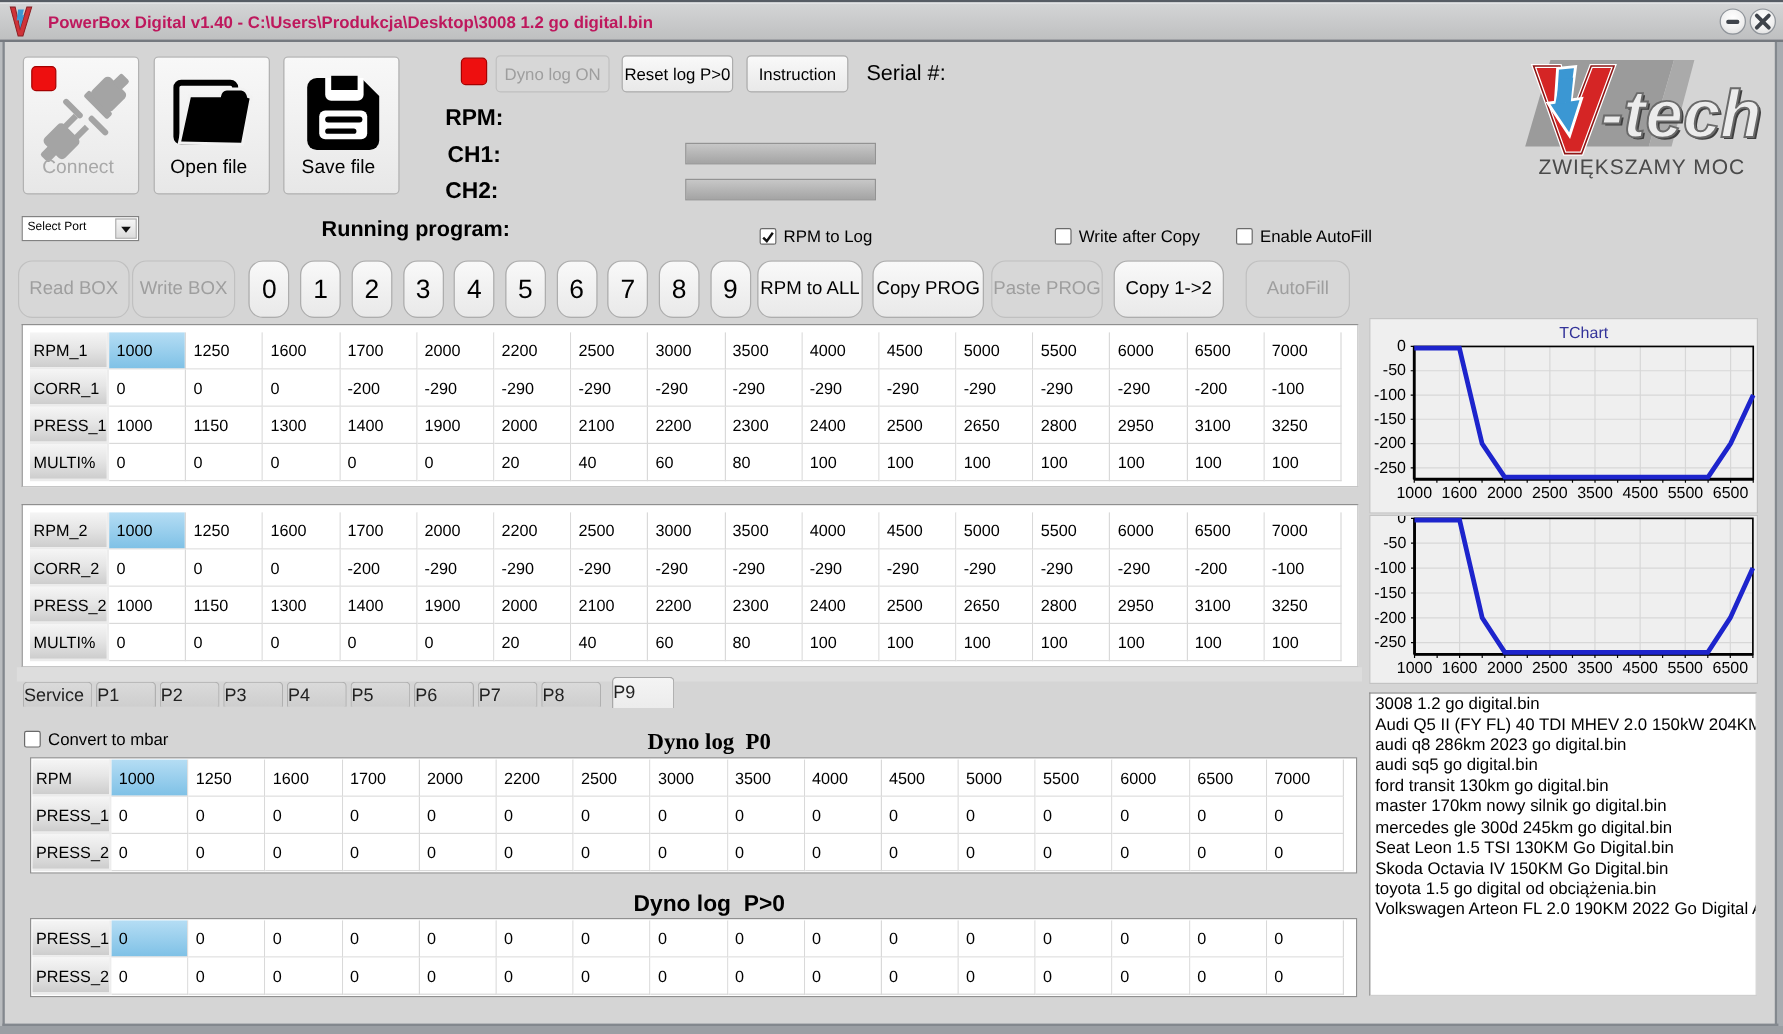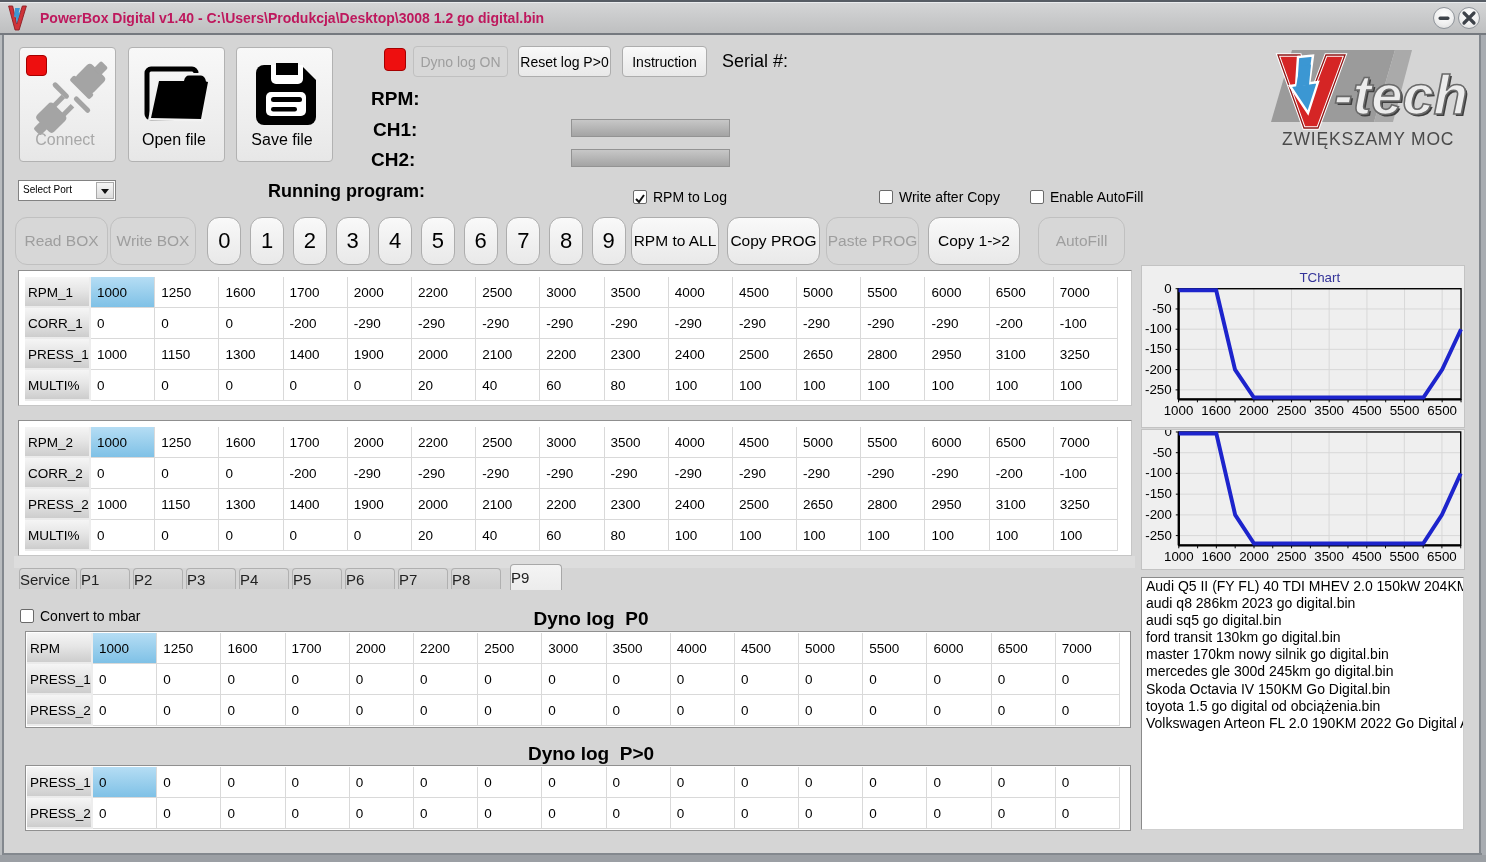--- a/index.html
+++ b/index.html
@@ -309,21 +309,21 @@
 <div class="abs tab" style="left:133px; width:50px;">P2</div>
 <div class="abs tab" style="left:186px; width:50px;">P3</div>
 <div class="abs tab" style="left:239px; width:50px;">P4</div>
 <div class="abs tab" style="left:292px; width:50px;">P5</div>
 <div class="abs tab" style="left:345px; width:50px;">P6</div>
 <div class="abs tab" style="left:398px; width:50px;">P7</div>
 <div class="abs tab" style="left:451px; width:50px;">P8</div>
 <div class="abs tab tabactive" style="left:510px; width:52px;">P9</div>
 <div class="abs cb" style="left:20px; top:609px;"></div>
 <div class="abs cblab" style="left:40px; top:608px;">Convert to mbar</div>
-<div class="abs " style="left:480px; top:608px; width:222px; text-align:center; font-weight:bold; font-size:19px;">Dyno log&nbsp; P0</div>
+<div class="abs " style="left:480px; top:608px; width:222px; text-align:center; font-weight:bold; font-size:19px;font-family:Liberation Serif, serif;">Dyno log&nbsp; P0</div>
 <div class="abs gridbox" style="left:25px; top:631px; width:1106px; height:97px; border-color:#909090;">
     <div class="grid" style="position:absolute; left:1px; top:1px;">
       <div class="hc">RPM</div>
       <div class="dc sel">1000</div>
       <div class="dc">1250</div>
       <div class="dc">1600</div>
       <div class="dc">1700</div>
       <div class="dc">2000</div>
       <div class="dc">2200</div>
       <div class="dc">2500</div>
@@ -516,26 +516,28 @@
     <line x1="33" y1="44.0" x2="36" y2="44.0" stroke="#000" stroke-width="1"></line>
     <line x1="33" y1="65.1" x2="36" y2="65.1" stroke="#000" stroke-width="1"></line>
     <line x1="33" y1="86.1" x2="36" y2="86.1" stroke="#000" stroke-width="1"></line>
     <line x1="33" y1="107.1" x2="36" y2="107.1" stroke="#000" stroke-width="1"></line>
     <rect x="36" y="2" width="286" height="115" fill="none" stroke="#000" stroke-width="1.4"></rect>
     <line x1="36" y1="2" x2="36" y2="117" stroke="#000" stroke-width="2.4"></line>
     <line x1="36" y1="117" x2="322" y2="117" stroke="#000" stroke-width="2.4"></line>
     <polyline points="36.0,3.5 55.1,3.5 74.1,3.5 93.2,86.1 112.3,115.2 131.3,115.2 150.4,115.2 169.5,115.2 188.5,115.2 207.6,115.2 226.7,115.2 245.7,115.2 264.8,115.2 283.9,115.2 302.9,86.1 322.0,44.0" fill="none" stroke="#1d24cc" stroke-width="4" stroke-linejoin="miter"></polyline>
   </svg>
 <div class="abs" id="filelist">
+    <div>3008 1.2 go digital.bin</div>
     <div>Audi Q5 II (FY FL) 40 TDI MHEV 2.0 150kW 204KM (</div>
     <div>audi q8 286km 2023 go digital.bin</div>
     <div>audi sq5 go digital.bin</div>
     <div>ford transit 130km go digital.bin</div>
     <div>master 170km nowy silnik go digital.bin</div>
     <div>mercedes gle 300d 245km go digital.bin</div>
+    <div>Seat Leon 1.5 TSI 130KM Go Digital.bin</div>
     <div>Skoda Octavia IV 150KM Go Digital.bin</div>
     <div>toyota 1.5 go digital od obciążenia.bin</div>
     <div>Volkswagen Arteon FL 2.0 190KM 2022 Go Digital Au</div>
   </div>
 <svg class="abs" style="left:1262px; top:42px;" width="206" height="110" viewBox="0 0 206 110">
 <polygon points="30,8 133,8 112,80 9,80" fill="#9b9b9b"></polygon>
 <polygon points="133,8 150,8 131,80 112,80" fill="#aaaaaa"></polygon>
 <g>
 <text x="74" y="74" font-size="56" font-weight="bold" font-style="italic" font-family="Liberation Sans" fill="#3f3f3f">-tech</text>
 <text x="72" y="72" font-size="56" font-weight="bold" font-style="italic" font-family="Liberation Sans" fill="#ececec" stroke="#6a6a6a" stroke-width="1.6">-tech</text>

